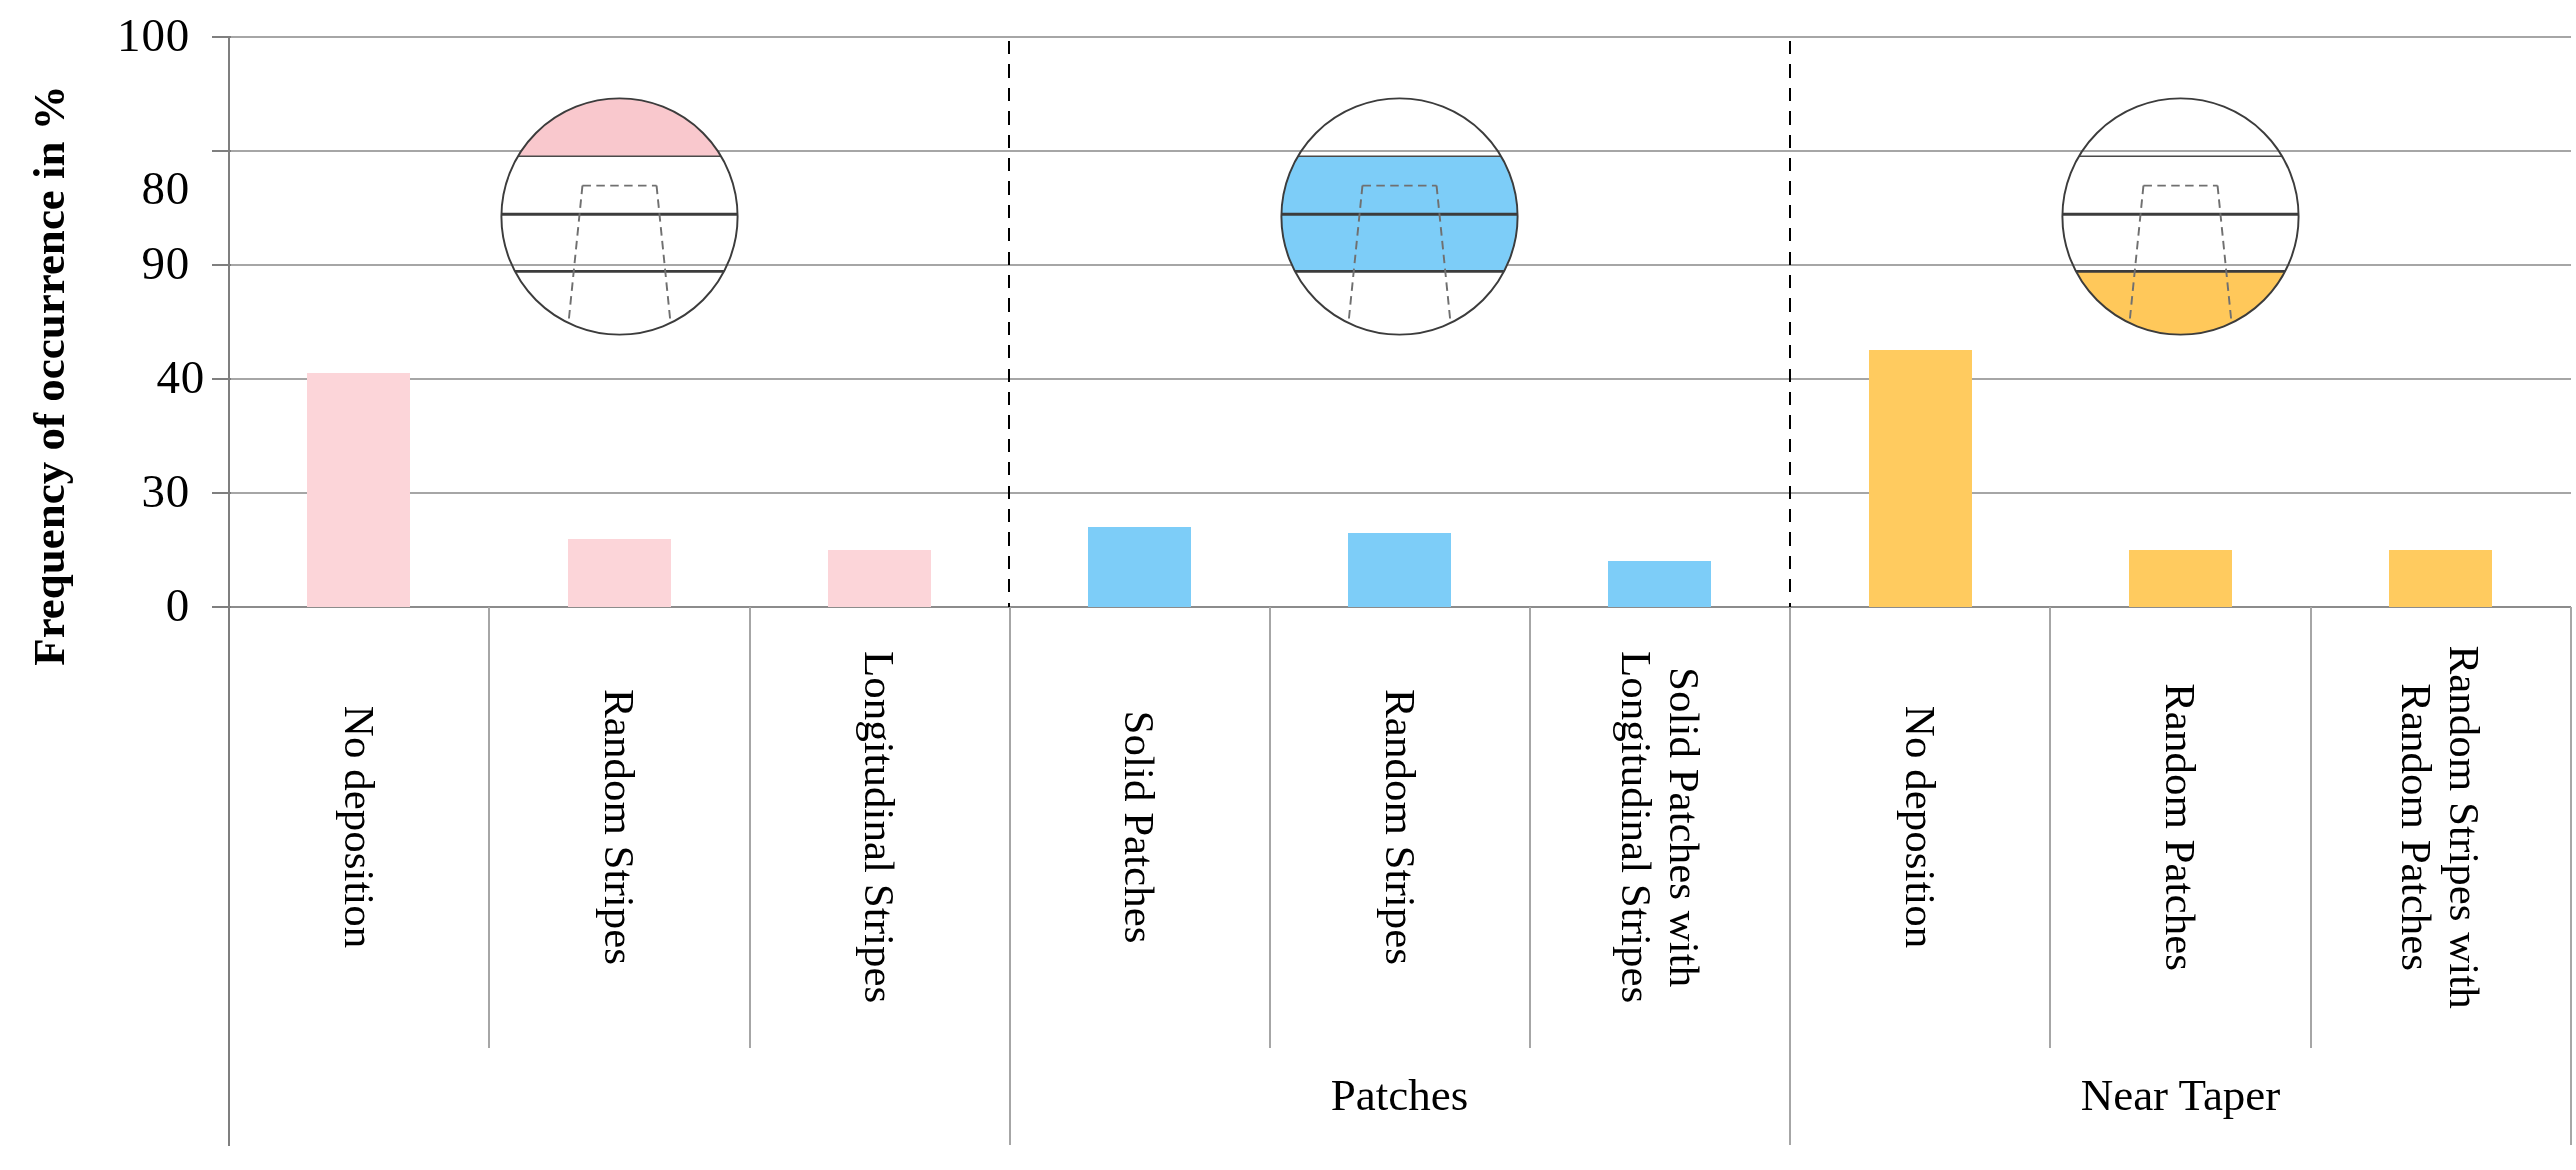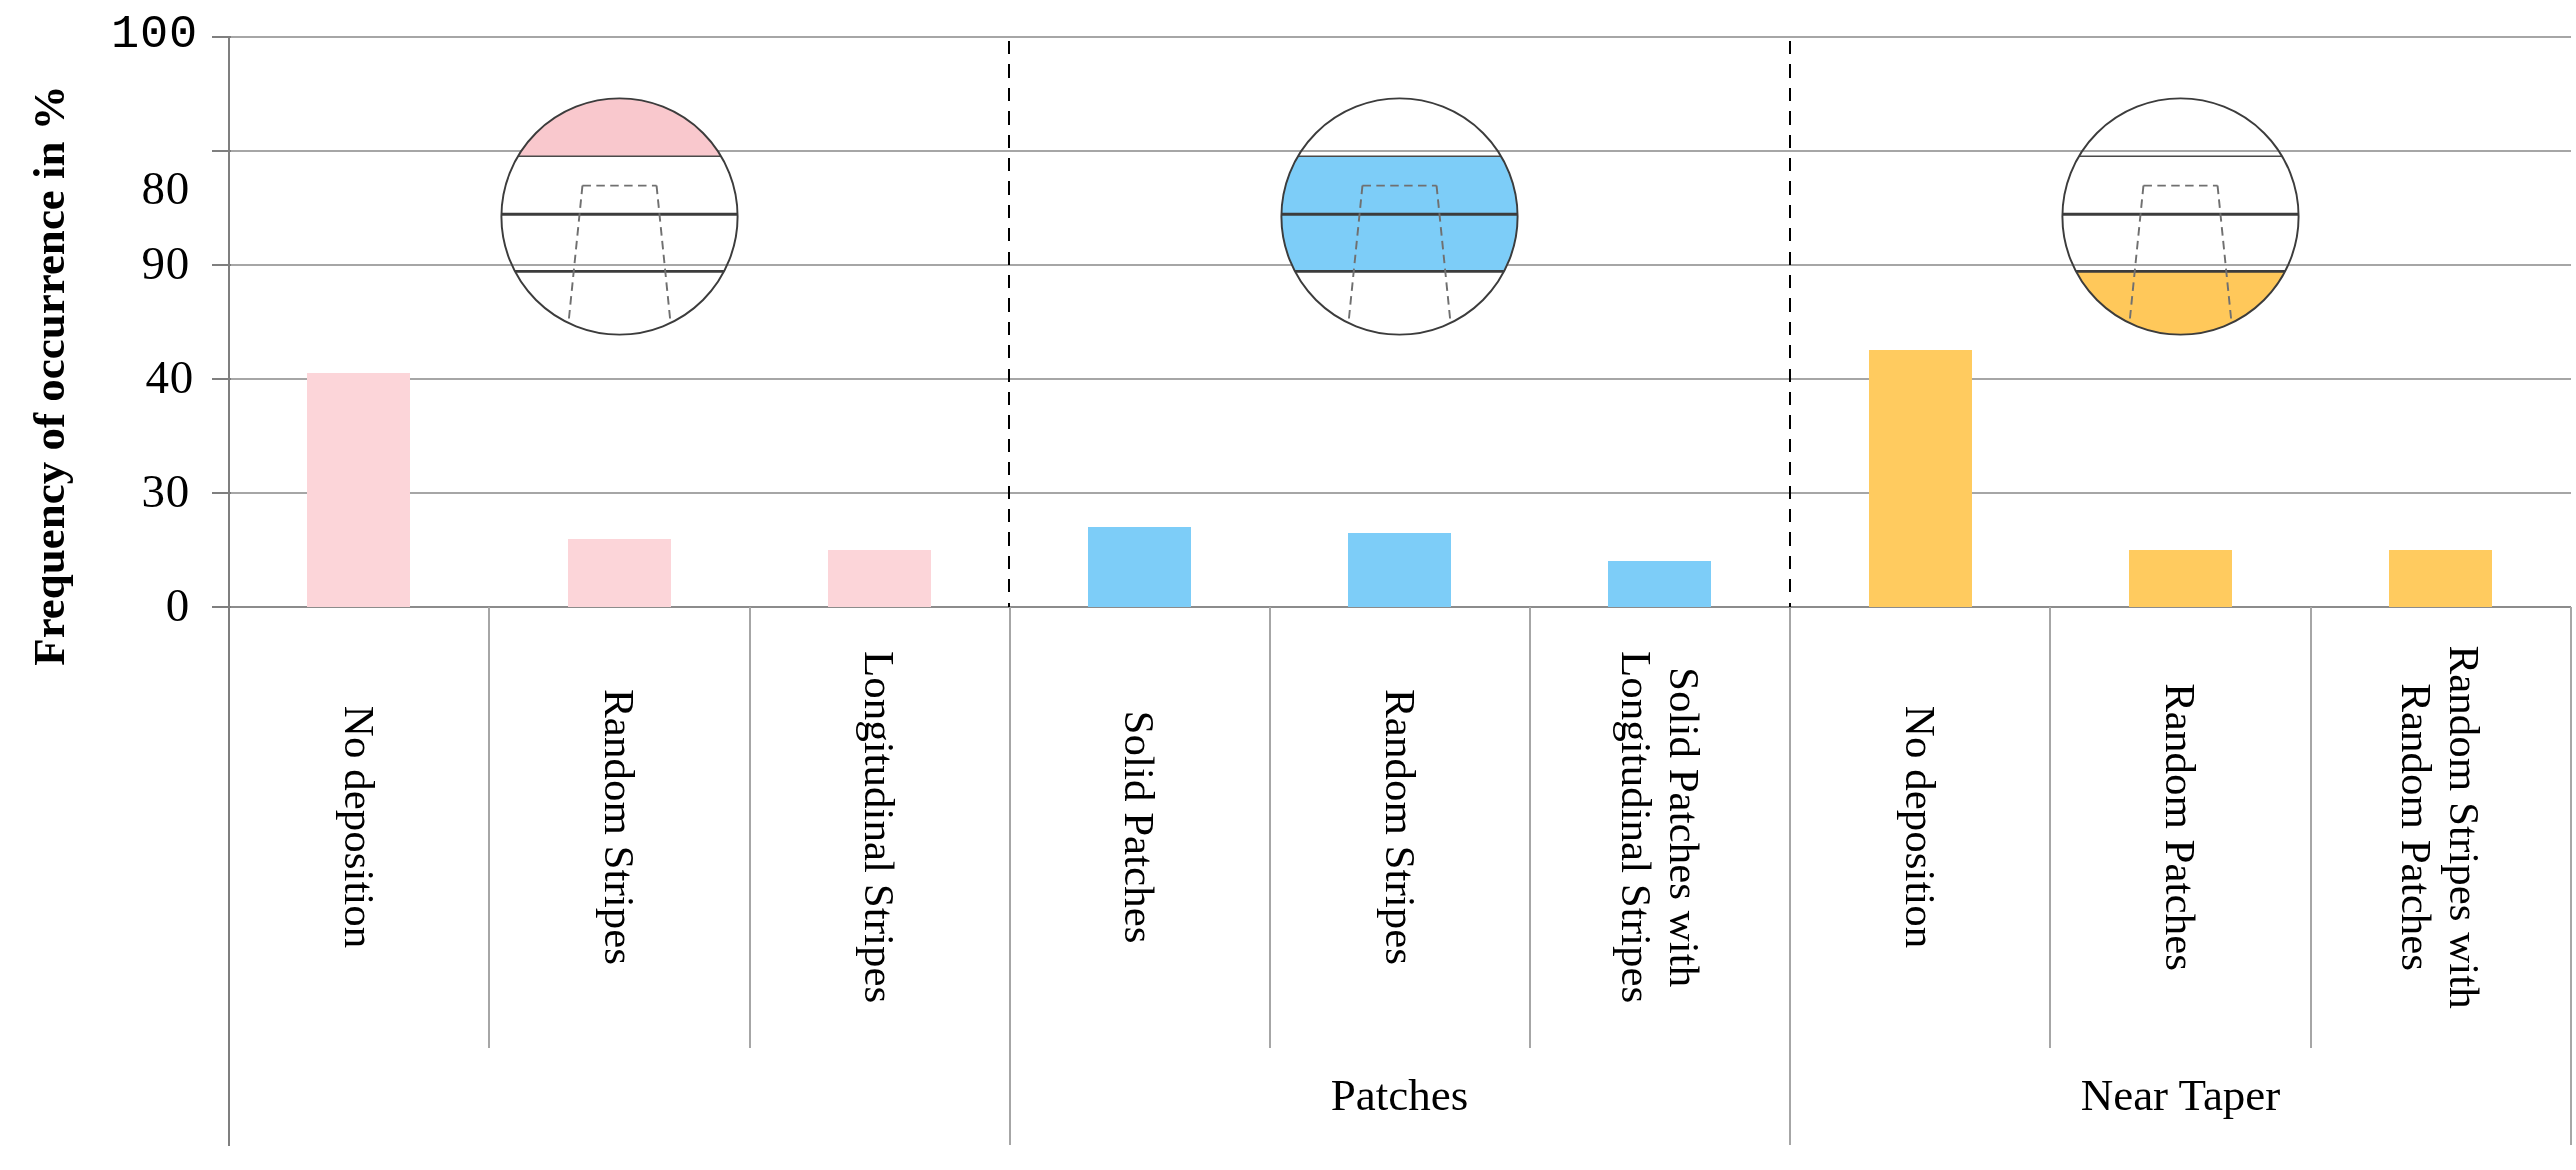--- a/index.html
+++ b/index.html
@@ -33,30 +33,30 @@
   <div class="y-title">Frequency of occurrence in %</div>
   <div id="plot"></div>
 <div class="gridline baseline" style="left: 229px; top: 606px; width: 2342px;"></div>
     <div class="tickmark" style="left: 212px; top: 606px;"></div>
     <div class="ticklabel" style="left: 52px; top: 607px;">0</div>
     <div class="gridline" style="left: 229px; top: 492px; width: 2342px;"></div>
     <div class="tickmark" style="left: 212px; top: 492px;"></div>
     <div class="ticklabel" style="left: 52px; top: 493px;">30</div>
     <div class="gridline" style="left: 229px; top: 378px; width: 2342px;"></div>
     <div class="tickmark" style="left: 212px; top: 378px;"></div>
-    <div class="ticklabel" style="left: 56px; top: 379px;">40</div>
+    <div class="ticklabel" style="left: 67px; top: 379px;">40</div>
     <div class="gridline" style="left: 229px; top: 264px; width: 2342px;"></div>
     <div class="tickmark" style="left: 212px; top: 264px;"></div>
     <div class="ticklabel" style="left: 52px; top: 265px;">90</div>
     <div class="gridline" style="left: 229px; top: 150px; width: 2342px;"></div>
     <div class="tickmark" style="left: 212px; top: 150px;"></div>
     <div class="ticklabel" style="left: 52px; top: 151px; margin-top: 39px;">80</div>
     <div class="gridline" style="left: 229px; top: 36px; width: 2342px;"></div>
     <div class="tickmark" style="left: 212px; top: 36px;"></div>
-    <div class="ticklabel" style="left: 60px; top: 37px; font-family: Liberation Mono, monospace;">100</div>
+    <div class="ticklabel" style="left: 52px; top: 37px;">100</div>
     <div class="axis-v" style="left: 228px; top: 37px; height: 1109px;"></div>
     <div class="sep" style="left: 2570px; top: 607px; height: 538px;"></div>
     <div class="bar" style="left: 307px; top: 373px; width: 103px; height: 234px; background: rgb(252, 213, 217);"></div>
     <div class="cat-cell" style="left: 229px; top: 607px; width: 260px; height: 441px;">
       <div class="vlabel">No deposition</div>
     </div>
     <div class="sep" style="left: 488px; top: 607px; height: 441px;"></div>
     <div class="bar" style="left: 568px; top: 539px; width: 103px; height: 68px; background: rgb(252, 213, 217);"></div>
     <div class="cat-cell" style="left: 489px; top: 607px; width: 260px; height: 441px;">
       <div class="vlabel">Random Stripes</div>

